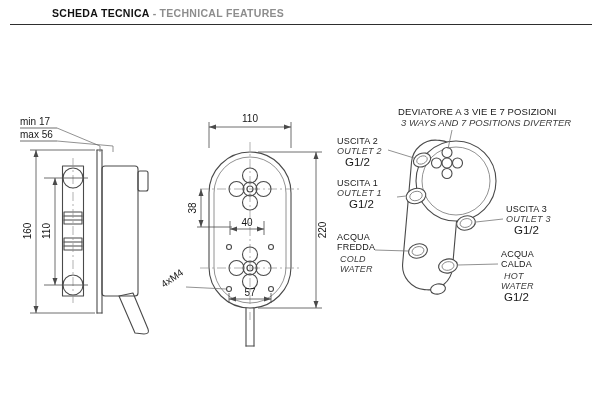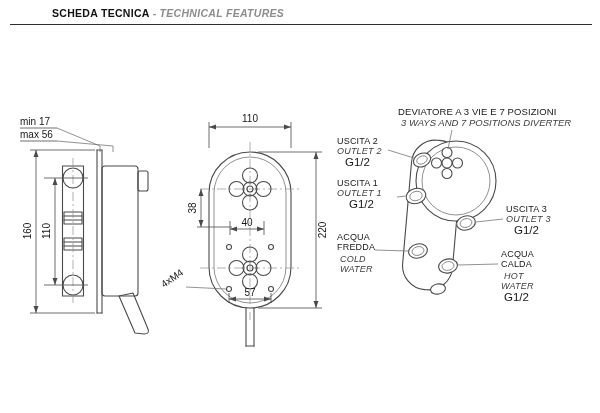--- a/index.html
+++ b/index.html
@@ -2,21 +2,21 @@
 <html><head>
 <meta charset="utf-8">
 <style>
   html,body{margin:0;padding:0;}
   body{width:600px;height:413px;background:#fff;font-family:"Liberation Sans",sans-serif;}
   .page{position:relative;width:600px;height:413px;background:#ffffff;overflow:hidden;}
   .sheet-header{position:absolute;top:7px;left:10px;width:582px;padding-bottom:5px;
     border-bottom:1.5px solid #2e2e2e;font-size:10.5px;font-weight:bold;letter-spacing:.3px;}
   .t-it{color:#111;padding-left:42px;}
   .t-sep{color:#8d8d8d;padding:0 3px;}
-  .t-en{color:#8d8d8d;font-style:italic;}
+  .t-en{color:#8d8d8d;}
   .drawing{position:absolute;top:0;left:0;}
   .ln{stroke:#4a4a4a;stroke-width:1.1;fill:none;stroke-linejoin:round;stroke-linecap:round;}
   .lnf{stroke:#4a4a4a;stroke-width:1.1;fill:#ffffff;stroke-linejoin:round;}
   .thin{stroke:#6e6e6e;stroke-width:.75;fill:none;}
   .cl{stroke:#909090;stroke-width:.7;fill:none;stroke-dasharray:9 3 2 3;}
   .dim{stroke:#4a4a4a;stroke-width:.8;fill:none;}
   text{fill:#161616;font-family:"Liberation Sans",sans-serif;}
   .dim-t{font-size:10px;}
   .lbl{font-size:9px;letter-spacing:.2px;}
   .lbl-en{font-size:9px;font-style:italic;fill:#3c3c3c;letter-spacing:.2px;}

